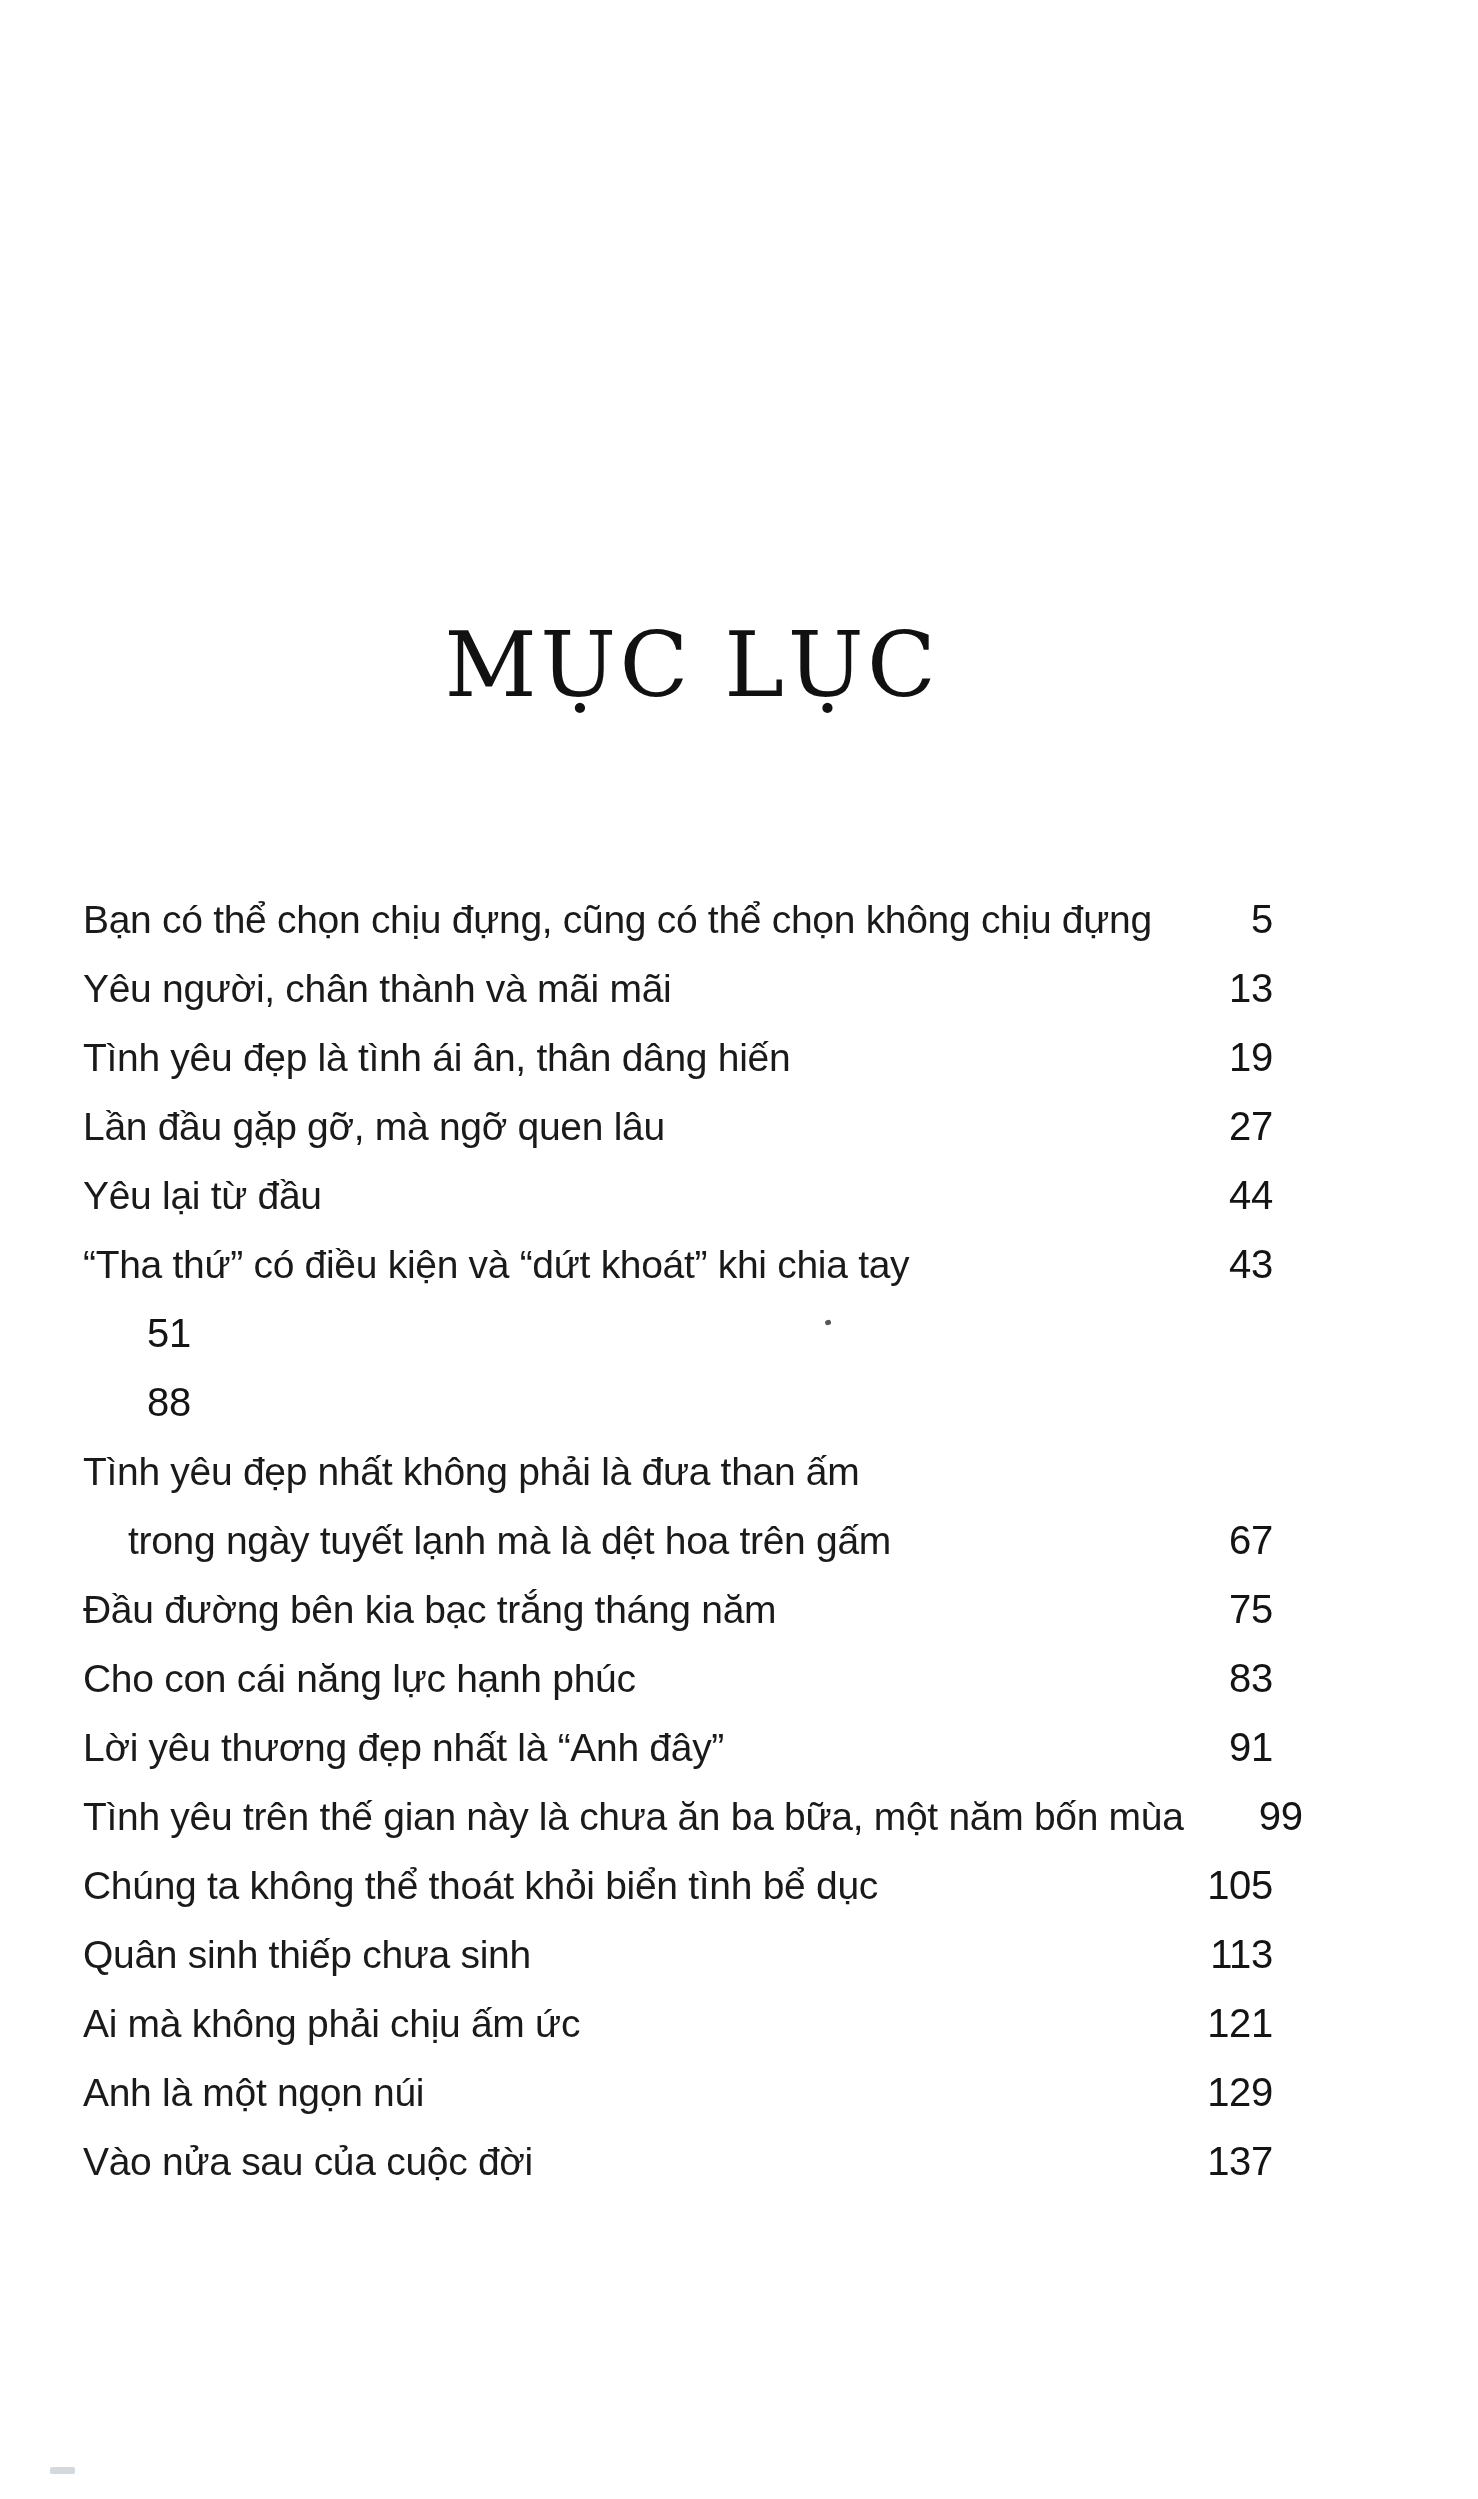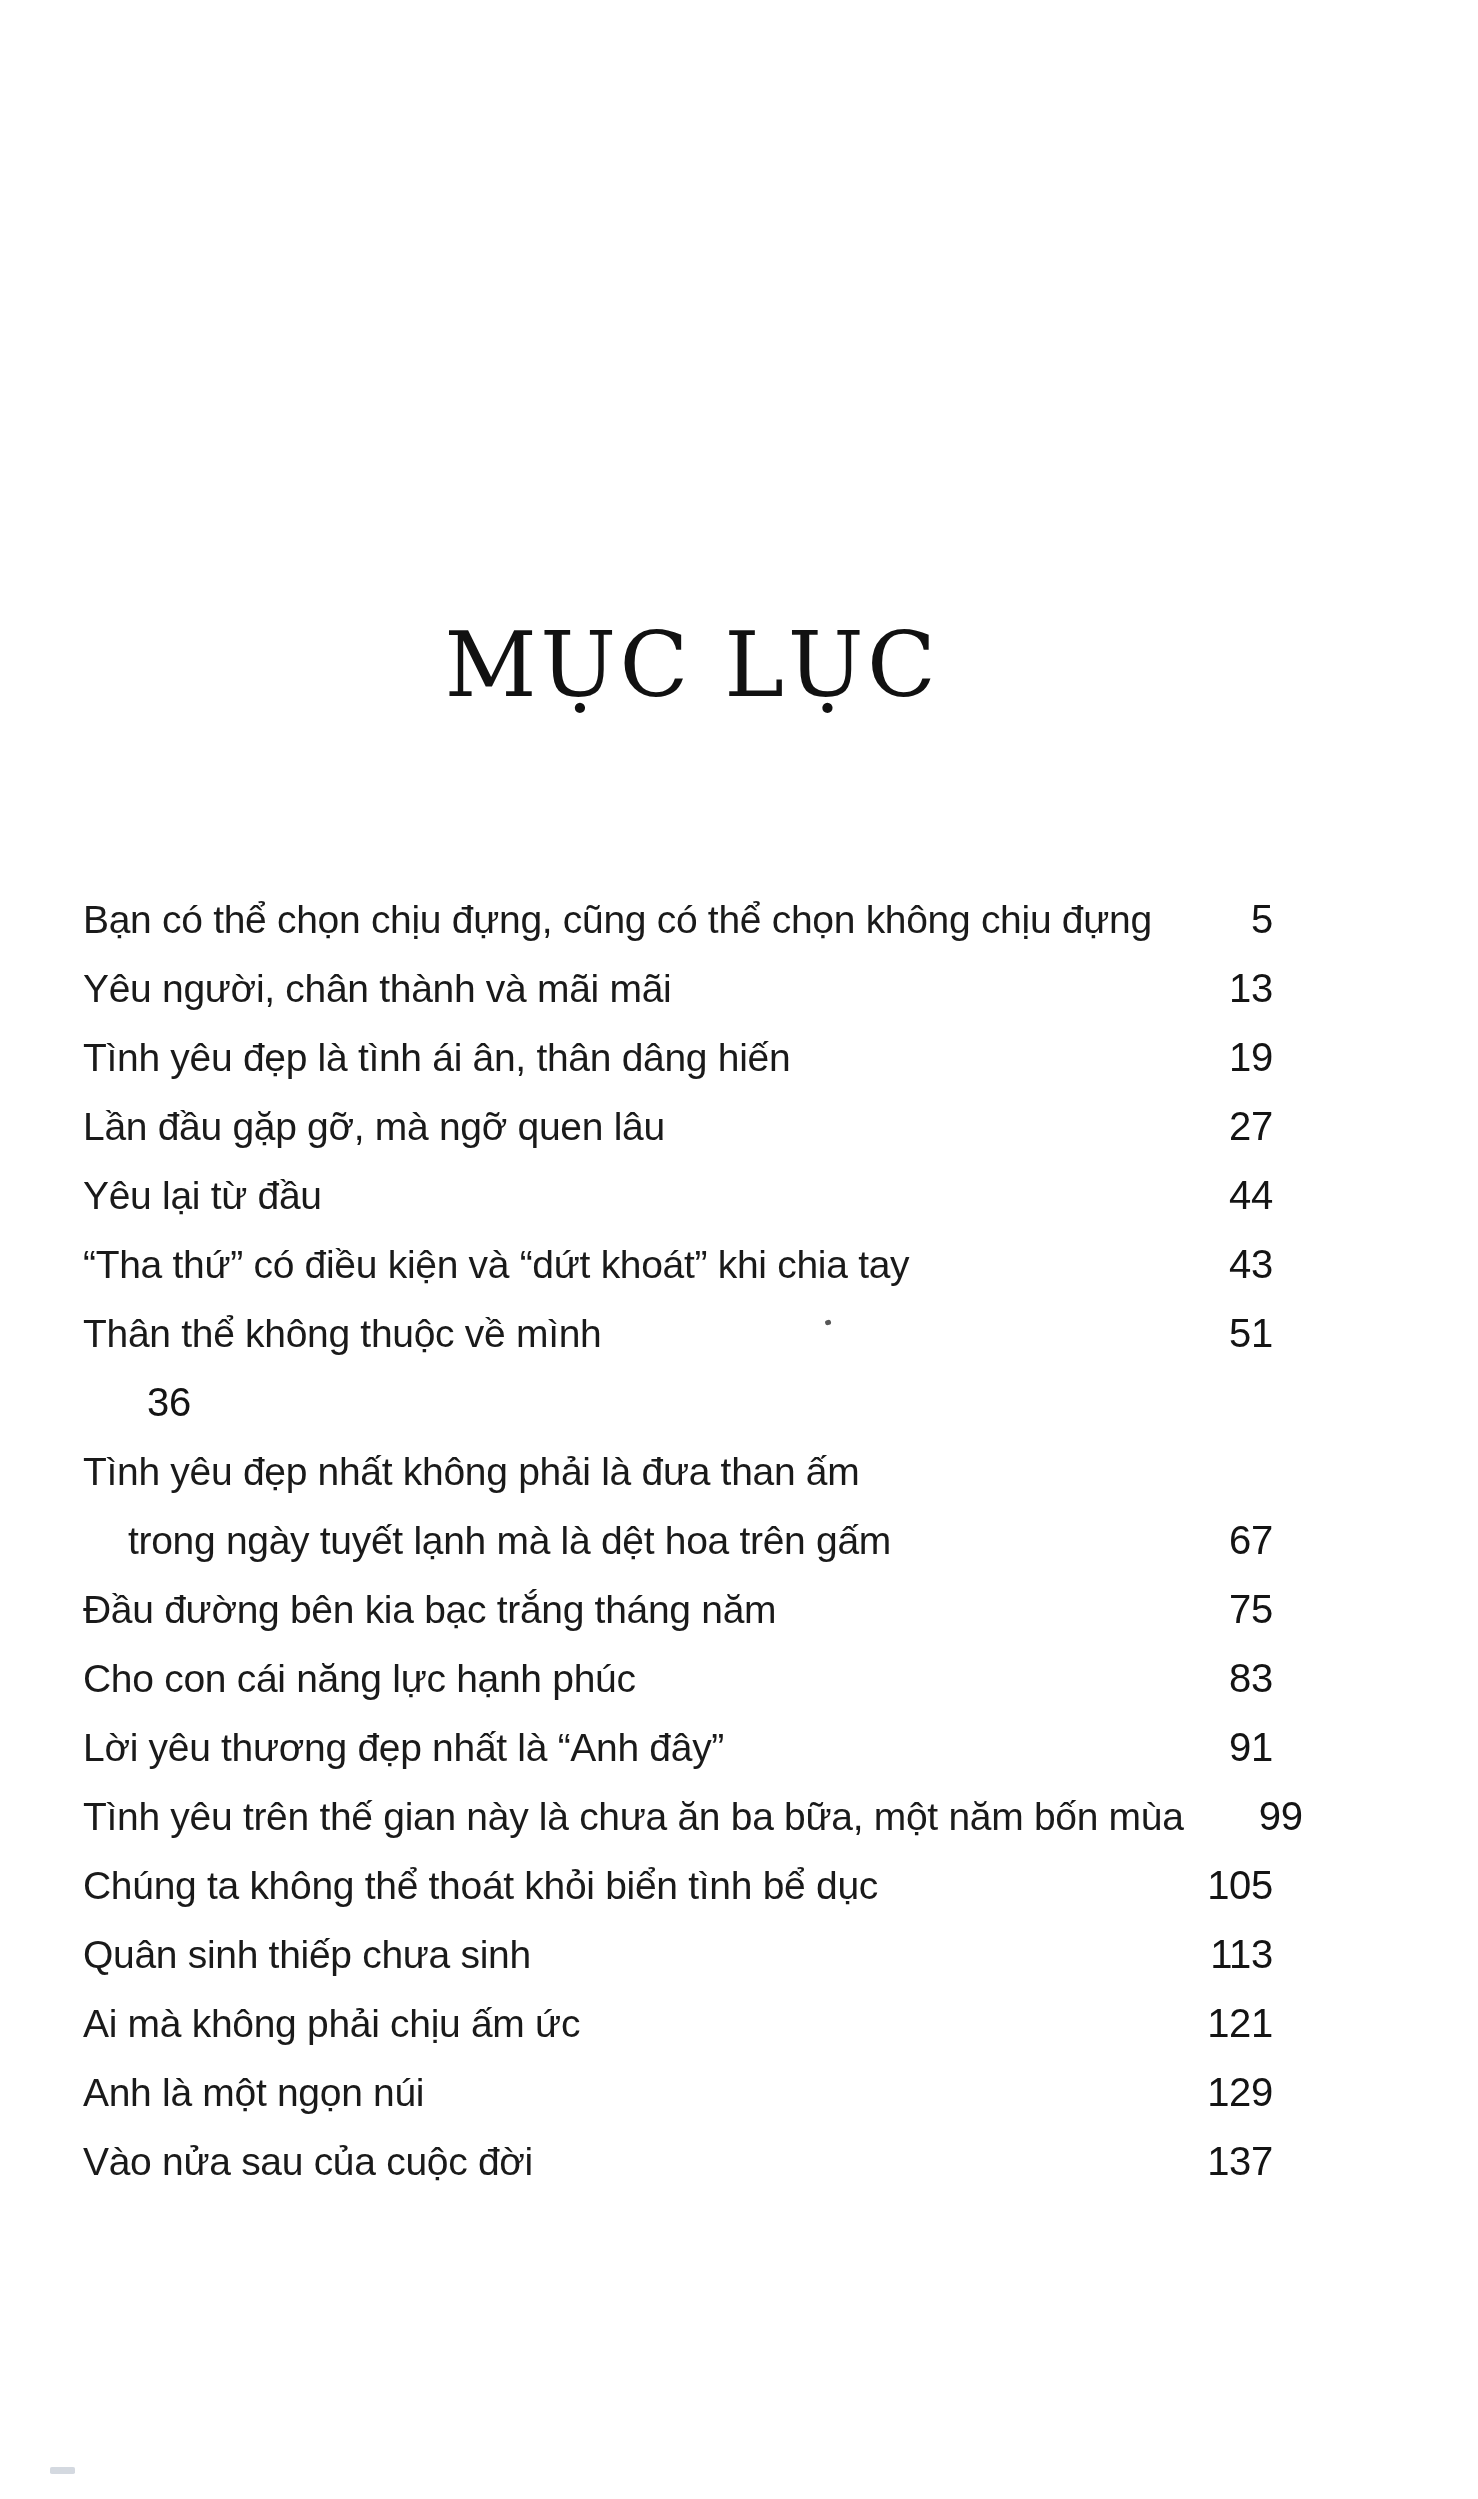--- a/index.html
+++ b/index.html
@@ -104,25 +104,24 @@
     </div>
     <div class="row">
       <span class="t">Yêu lại từ đầu</span>
       <span class="p">44</span>
     </div>
     <div class="row">
       <span class="t">“Tha thứ” có điều kiện và “dứt khoát” khi chia tay</span>
       <span class="p">43</span>
     </div>
     <div class="row">
-      <span class="t">Thân thể không thuộc về mình</span>
       <span class="p">51</span>
     </div>
     <div class="row">
-      <span class="p">36</span>
+      <span class="p">88</span>
     </div>
     <div class="row">
       <span class="t">Tình yêu đẹp nhất không phải là đưa than ấm</span>
       <span class="p"></span>
     </div>
     <div class="row indent">
       <span class="t">trong ngày tuyết lạnh mà là dệt hoa trên gấm</span>
       <span class="p">67</span>
     </div>
     <div class="row">

